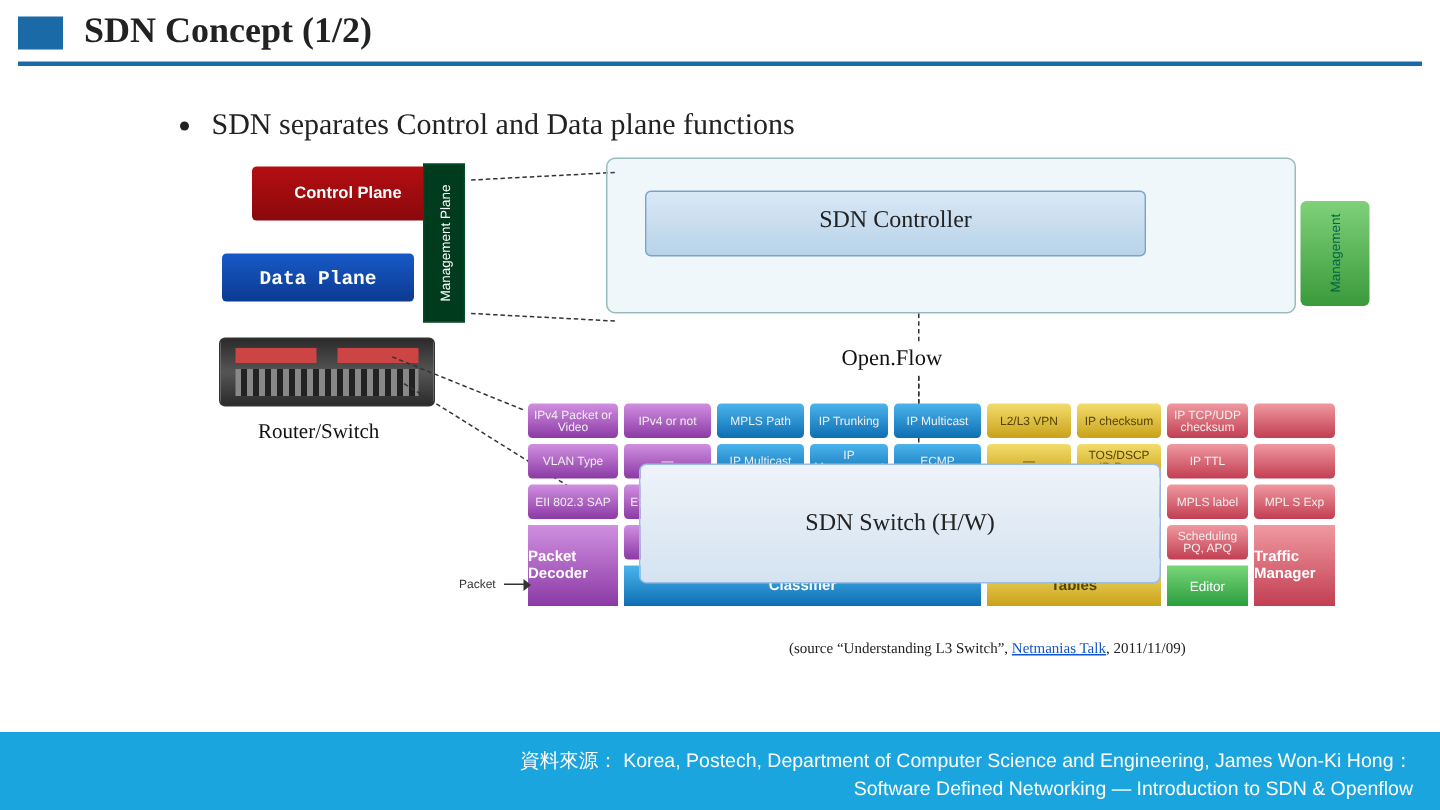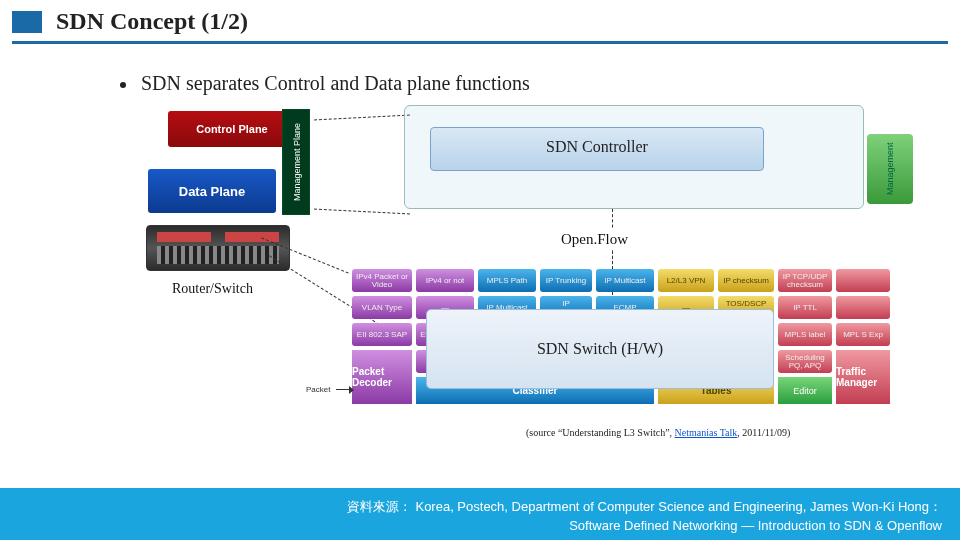--- a/index.html
+++ b/index.html
@@ -12,21 +12,21 @@
   .bullet-row { margin: 28px 0 10px 120px; font-size: 20px; color: #222; }
   .bullet-row .dot { display: inline-block; width: 6px; height: 6px; background: #222; border-radius: 50%; vertical-align: middle; margin-right: 10px; }
 
   .diagram { position: relative; margin-left: 150px; width: 720px; height: 340px; }
 
   
   .mgmt-plane { position: absolute; left: 132px; top: 4px; width: 28px; height: 106px; background: #003b1e; border: 1px solid #004d27; }
   .mgmt-plane span { color: #fff; font-family: Arial, sans-serif; font-size: 9px; writing-mode: vertical-rl; transform: rotate(180deg); display: block; text-align: center; height: 100%; line-height: 28px; }
 
   .cplane { position: absolute; left: -2px; top: 6px; width: 128px; height: 36px; background: linear-gradient(#b50e11,#8a090c); color:#fff; font-family: Arial,sans-serif; font-size: 11px; font-weight: bold; display:flex; align-items:center; justify-content:center; border-radius:3px;margin-left:20px; }
-  .dplane { position: absolute; left: -2px; top: 64px; width: 128px; height: 44px; background: linear-gradient(#1859c8,#0c3a8f); color:#fff; font-family: Liberation Sans, sans-serif; font-size: 13px; font-weight: bold; display:flex; align-items:center; justify-content:center; border-radius:3px; }
+  .dplane { position: absolute; left: -2px; top: 64px; width: 128px; height: 32px; background: linear-gradient(#1859c8,#0c3a8f); color:#fff; font-family: Liberation Mono, monospace; font-size: 13px; font-weight: bold; display:flex; align-items:center; justify-content:center; border-radius:3px; }
 
   .router-img { position: absolute; left: -4px; top: 120px; width: 144px; height: 46px; background: linear-gradient(#2b2b2b,#555,#2b2b2b); border-radius: 4px; border:1px solid #333; }
   .router-img::before, .router-img::after { content:""; position:absolute; top:6px; height:10px; background:#c44; }
   .router-img::before { left:10px; width:54px; }
   .router-img::after  { right:10px; width:54px; }
   .router-img .slots { position:absolute; top:20px; left:10px; right:10px; height:18px; background: repeating-linear-gradient(90deg,#888 0 4px,#222 4px 8px); }
 
   .router-label { position: absolute; left: 22px; top: 176px; font-size: 14px; color:#111; }
 
   

